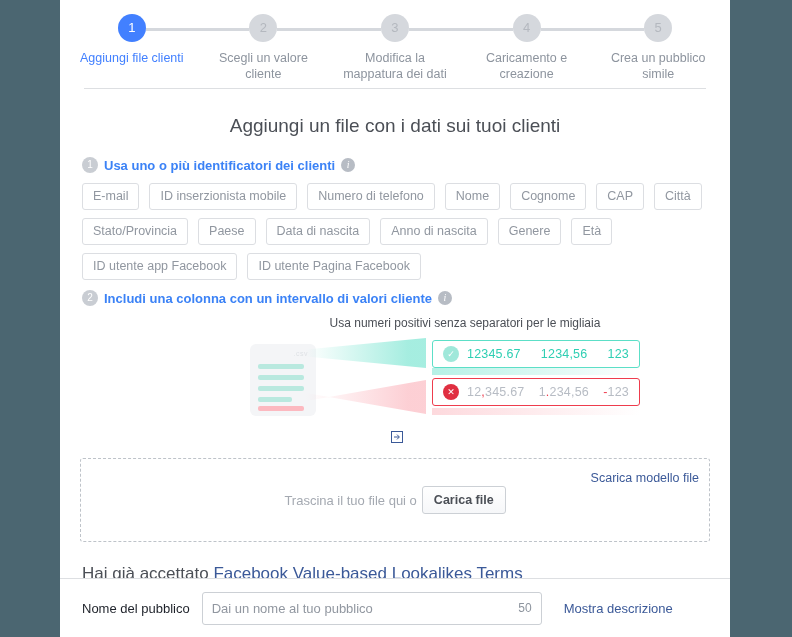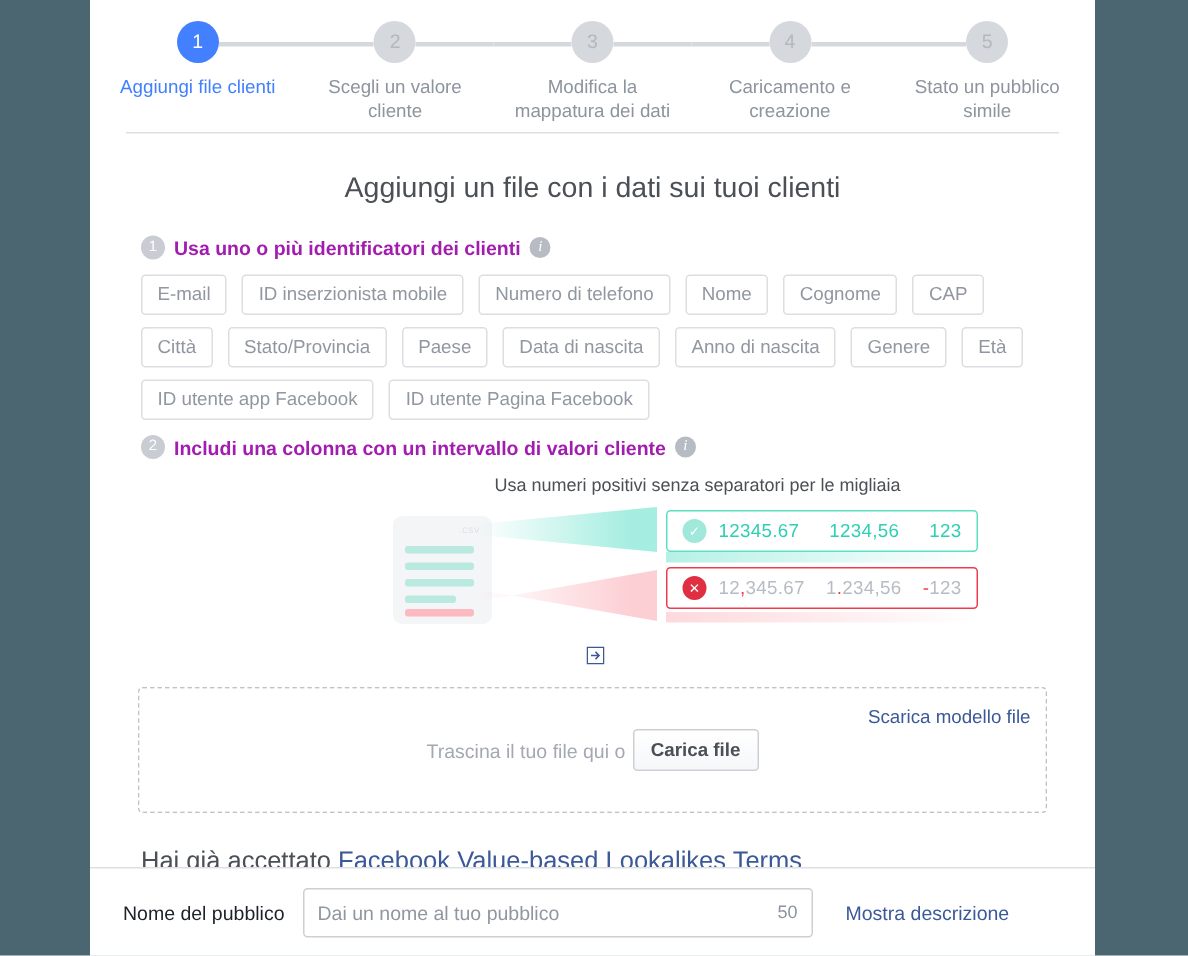--- a/index.html
+++ b/index.html
@@ -83,21 +83,21 @@
     position: absolute;
     left: 24px;
     right: 24px;
     bottom: 0;
     height: 1px;
     background: #dddfe2;
   }
 
   
   .content {
-    padding: 0 32px;
+    padding: 0 20px;
   }
   .main-title {
     text-align: center;
     font-size: 19px;
     color: #4b4f56;
     margin: 26px 0 20px 0;
     font-weight: normal;
   }
 
   .section-head {
@@ -114,21 +114,21 @@
     color: #ffffff;
     font-size: 10px;
     line-height: 16px;
     text-align: center;
     margin-right: 6px;
     flex: none;
   }
   .section-title {
     font-size: 13px;
     font-weight: bold;
-    color: #a21caf;
+    color: #3b82f6;
   }
   .info-icon {
     width: 14px;
     height: 14px;
     border-radius: 50%;
     background: #b7bcc4;
     color: #ffffff;
     font-size: 10px;
     font-style: italic;
     line-height: 14px;
@@ -417,21 +417,21 @@
         <div class="step-line left"></div>
         <div class="step-line right"></div>
         <div class="step-circle">4</div>
         <div class="step-label">Caricamento e creazione</div>
       </div>
 
       <div class="step">
         <div class="step-line left"></div>
 
         <div class="step-circle">5</div>
-        <div class="step-label">Stato un pubblico simile</div>
+        <div class="step-label">Crea un pubblico simile</div>
       </div>
 
     </div>
     <div class="divider-top"></div>
   </div>
 
   <div class="content">
 
     <div class="main-title">Aggiungi un file con i dati sui tuoi clienti</div>
 

